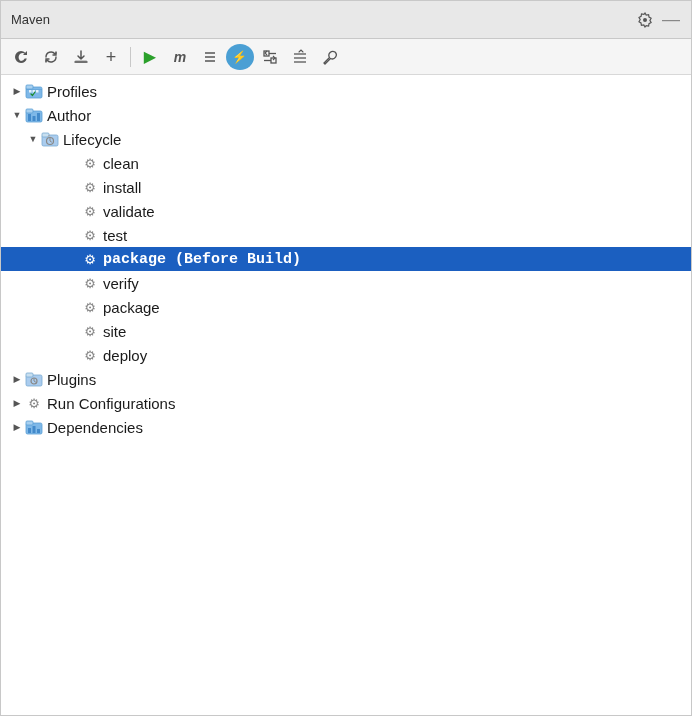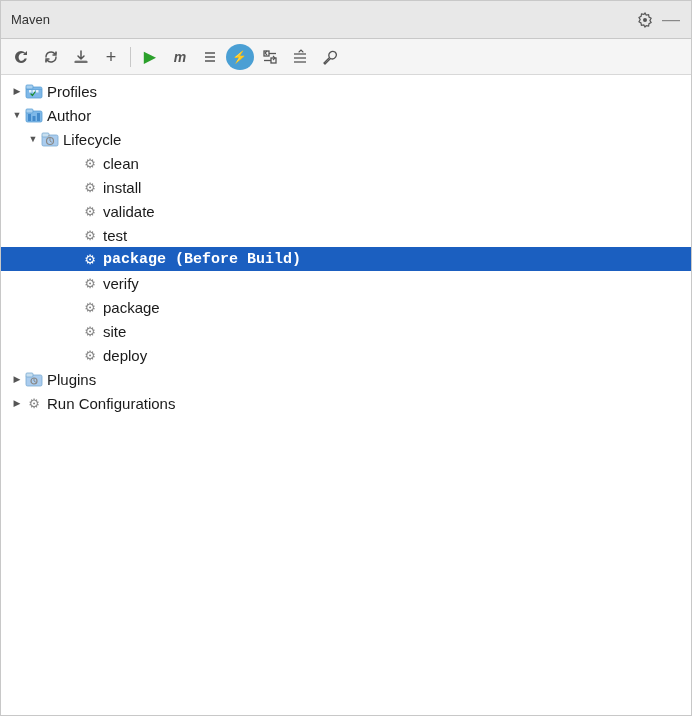--- a/index.html
+++ b/index.html
@@ -352,15 +352,28 @@
       </div>
       <span class="item-label">Plugins</span>
     </div>
 
     <div class="tree-item indent-0">
       <div class="arrow right"></div>
       <div class="node-icon gear-icon">⚙</div>
       <span class="item-label">Run Configurations</span>
     </div>
 
+    <div class="tree-item indent-0">
+      <div class="arrow right"></div>
+      <div class="node-icon">
+        <svg width="18" height="16" viewBox="0 0 18 16" fill="none">
+          <rect x="1" y="4" width="16" height="11" rx="1.5" fill="#7eb8e8" stroke="#5a9fd4" stroke-width="0.8"></rect>
+          <rect x="1" y="2" width="7" height="4" rx="1" fill="#a8d0f0" stroke="#5a9fd4" stroke-width="0.8"></rect>
+          <rect x="3" y="9" width="3" height="5" rx="0.3" fill="#3d85c8" opacity="0.9"></rect>
+          <rect x="7.5" y="7" width="3" height="7" rx="0.3" fill="#3d85c8" opacity="0.9"></rect>
+          <rect x="12" y="10" width="3" height="4" rx="0.3" fill="#3d85c8" opacity="0.9"></rect>
+        </svg>
+      </div>
+      <span class="item-label">Dependencies</span>
+    </div>
 
   </div>
 </div>
 
 </body></html>

